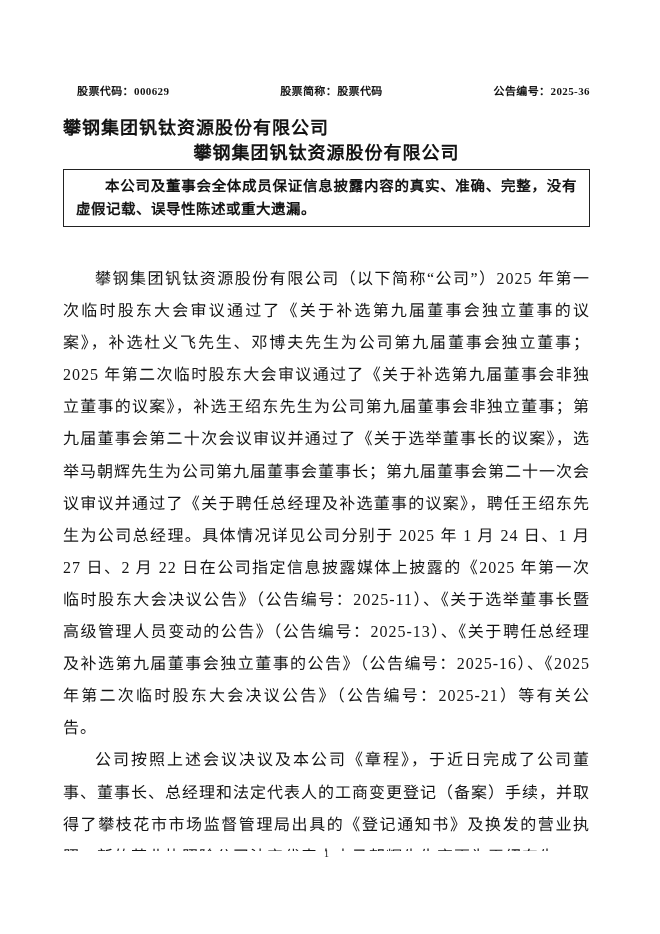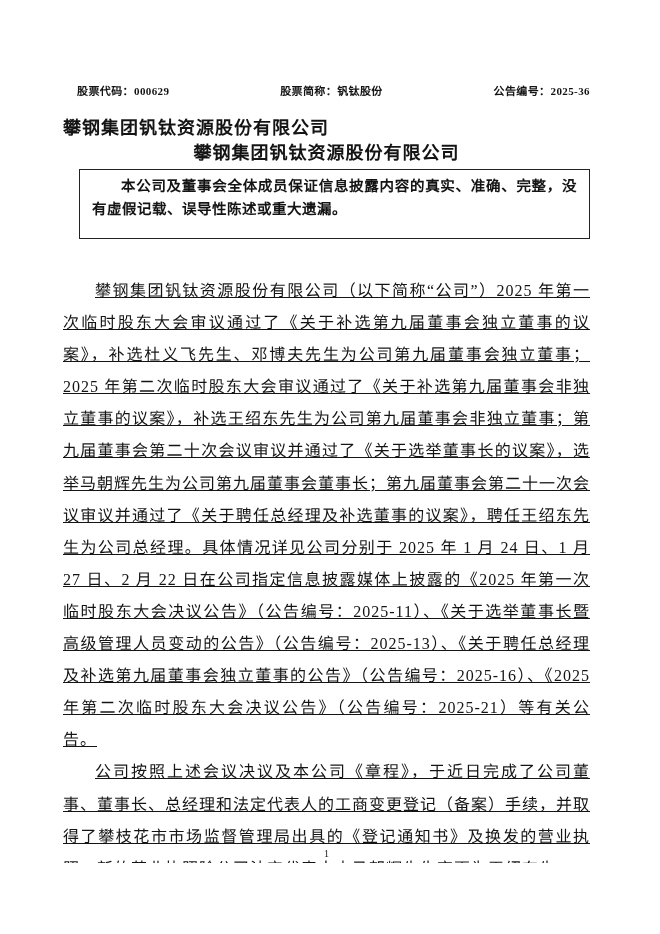--- a/index.html
+++ b/index.html
@@ -41,37 +41,35 @@
     margin: 0;
     text-align: center;
     font-size: 18px;
     font-weight: bold;
     line-height: 25px;
     letter-spacing: 1px;
   }
   .statement-box {
     margin-top: 3px;
     border: 1.5px solid #222222;
-    padding: 5px 12px 17px 12px;
-    margin-left: 16px;
+    padding: 5px 12px 5px 12px;
   }
   .statement-box p {
     margin: 0;
     font-size: 14.5px;
     font-weight: bold;
     line-height: 23px;
     text-indent: 2em;
     text-align: justify;
     letter-spacing: 0.5px;
   }
   .body-text {
     margin-top: 36px;
     height: 588px;
     overflow: hidden;
-    text-decoration: underline;
   }
   .body-text p {
     margin: 0;
     font-size: 16px;
     line-height: 32.1px;
     text-indent: 2em;
     text-align: justify;
     text-justify: inter-character;
     letter-spacing: 1px;
   }
@@ -85,21 +83,21 @@
     color: #222222;
   }
 </style>
 </head>
 <body>
 
 <div class="page">
 
   <div class="header-row">
     <span>股票代码：000629</span>
-    <span>股票简称：钒钛股份</span>
+    <span>股票简称：股票代码</span>
     <span>公告编号：2025-36</span>
   </div>
 
   <h1 class="title-company">攀钢集团钒钛资源股份有限公司</h1>
 
   <h2 class="title-subject">攀钢集团钒钛资源股份有限公司</h2>
 
   <div class="statement-box">
     <p>本公司及董事会全体成员保证信息披露内容的真实、准确、完整，没有虚假记载、误导性陈述或重大遗漏。</p>
   </div>

